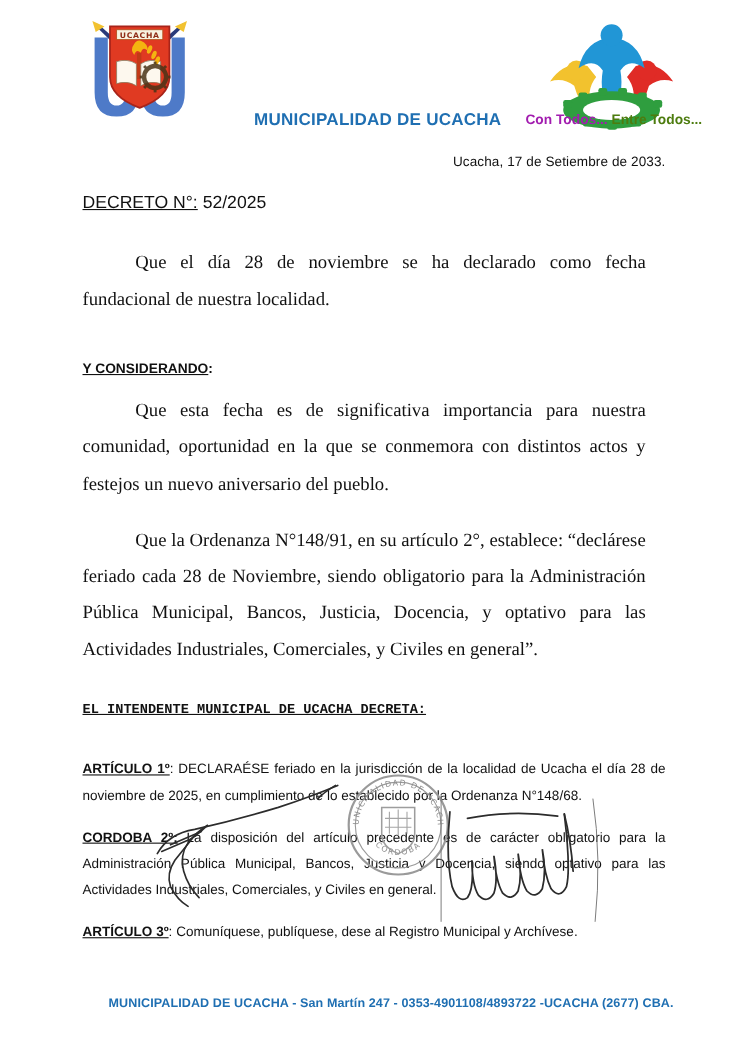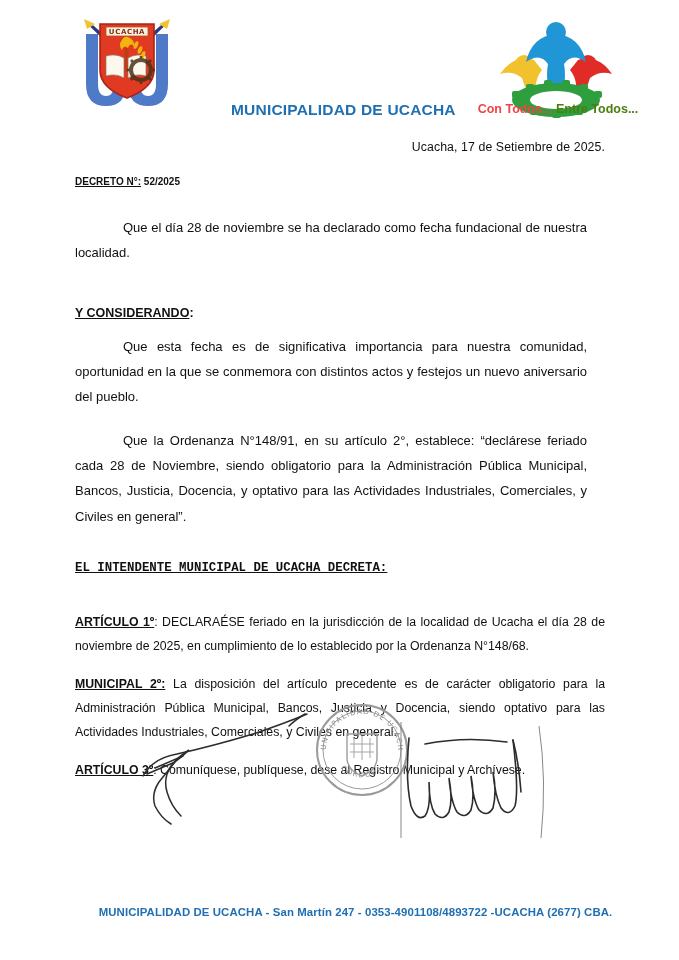--- a/index.html
+++ b/index.html
@@ -54,56 +54,57 @@
   .slogan {
     position: absolute;
     left: 474px;
     top: 102px;
     width: 168px;
     text-align: center;
     font-size: 12.5px;
     font-weight: bold;
     white-space: nowrap;
   }
-  .slogan .s-red { color: #ef4444; }
+  .slogan .s-red { color: #a21caf; }
   .slogan .s-green { color: #4d7c0f; }
 
   
   .content {
     position: absolute;
     left: 75px;
     top: 140px;
     width: 530px;
   }
   .date-line {
     text-align: right;
     font-size: 12.3px;
     margin: 0 0 22px 0;
     letter-spacing: 0.1px;
   }
   .decreto {
-    font-size: 10px;
-    font-weight: bold;
+    font-size: 16px;
+    font-weight: normal;
     margin: 0 0 28px 0;
   }
   .decreto .u { text-decoration: underline; }
 
   .sec-head {
     font-size: 12.5px;
     font-weight: bold;
     margin: 0 0 14px 0;
   }
   .sec-head .u { text-decoration: underline; }
 
   p.para {
-    font-size: 13px;
+    font-size: 17px;
     line-height: 1.95;
     margin: 0 18px 18px 0;
     text-align: justify;
     text-indent: 48px;
+    font-family: Liberation Serif, serif;
   }
 
   .gap-1 { height: 14px; }
   .gap-2 { height: 22px; }
 
   .porello {
     font-size: 12.4px;
     font-weight: bold;
     margin: 0 0 20px 0;
   }
@@ -245,21 +246,21 @@
       </svg>
     </div>
 
     <div class="slogan">
       <span class="s-red">Con Todos...</span><span class="s-green"> Entre Todos...</span>
     </div>
   </div>
 
   <div class="content">
 
-    <div class="date-line">Ucacha, 17 de Setiembre de 2025.</div>
+    <div class="date-line">Ucacha, 17 de Setiembre de 2033.</div>
 
     <div class="decreto"><span class="u">DECRETO N°:</span><span> 52/2025</span></div>
 
 
     <p class="para">Que el día 28 de noviembre se ha declarado como fecha fundacional de nuestra localidad.</p>
 
     <div class="gap-2"></div>
 
     <div class="sec-head"><span class="u">Y CONSIDERANDO</span><span>:</span></div>
 
@@ -267,21 +268,21 @@
 
     <p class="para">Que la Ordenanza N°148/91, en su artículo 2°, establece: “declárese feriado cada 28 de Noviembre, siendo obligatorio para la Administración Pública Municipal, Bancos, Justicia, Docencia, y optativo para las Actividades Industriales, Comerciales, y Civiles en general”.</p>
 
     <div class="gap-1"></div>
 
 
     <div class="intendente">EL INTENDENTE MUNICIPAL DE UCACHA DECRETA:</div>
 
     <p class="art"><span class="lbl">ARTÍCULO 1º</span><span>:</span><span> DECLARAÉSE feriado en la jurisdicción de la localidad de Ucacha el día 28 de noviembre de 2025, en cumplimiento de lo establecido por la Ordenanza N°148/68.</span></p>
 
-    <p class="art"><span class="lbl">MUNICIPAL  2º:</span><span></span><span> La disposición del artículo precedente es de carácter obligatorio para la Administración Pública Municipal, Bancos, Justicia y Docencia, siendo optativo para las Actividades Industriales, Comerciales, y Civiles en general.</span></p>
+    <p class="art"><span class="lbl">CORDOBA  2º:</span><span></span><span> La disposición del artículo precedente es de carácter obligatorio para la Administración Pública Municipal, Bancos, Justicia y Docencia, siendo optativo para las Actividades Industriales, Comerciales, y Civiles en general.</span></p>
 
     <p class="art"><span class="lbl">ARTÍCULO 3º</span><span>:</span><span> Comuníquese, publíquese, dese al Registro Municipal y Archívese.</span></p>
 
   </div>
 
   <div class="sign-area">
 
     <div class="sig-block sig-left">
       <svg viewBox="0 0 260 130" width="260" height="130">
         <g fill="none" stroke="#2c2c2c" stroke-width="1.5" stroke-linecap="round">

